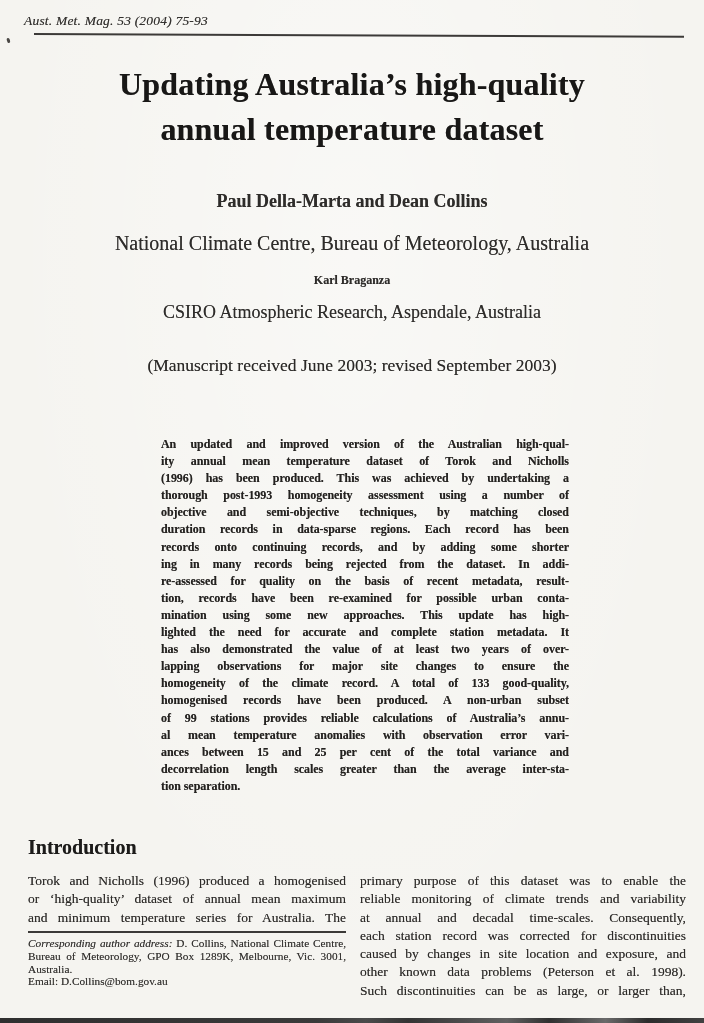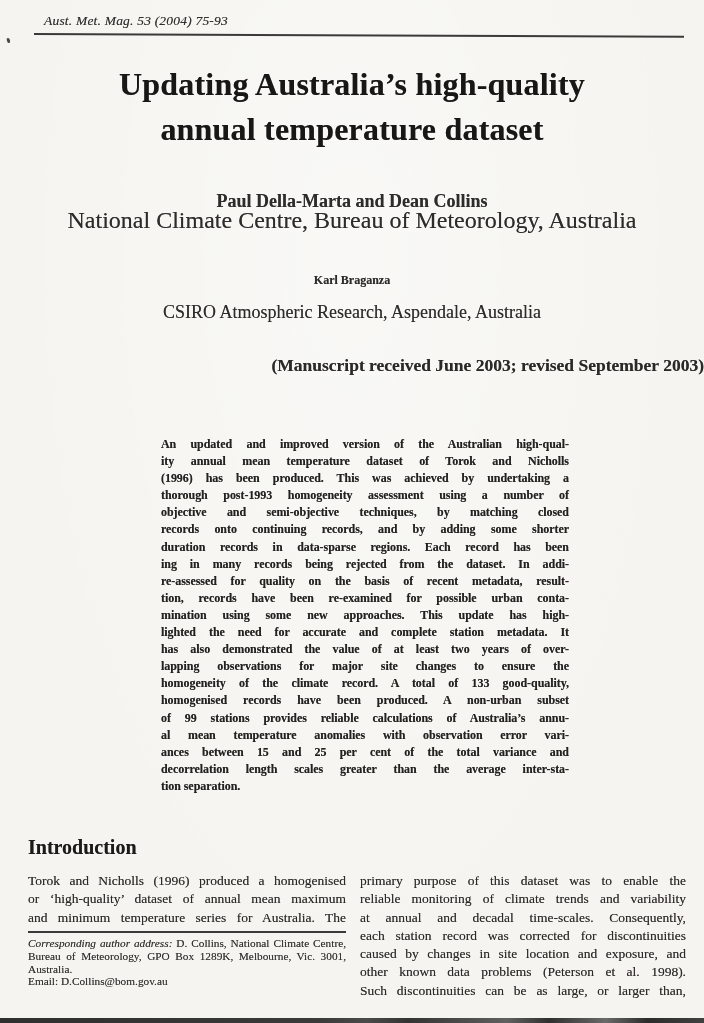--- a/index.html
+++ b/index.html
@@ -16,44 +16,44 @@
     font-family: "Liberation Serif", "DejaVu Serif", serif;
     color: #2e2c2a;
     text-shadow: 0 0 0.5px rgba(40,38,36,0.55);
   }
   .speck {
     position: absolute; left: 7px; top: 38px;
     width: 3px; height: 5px; background: #4a4744;
     border-radius: 40% 60% 60% 40%; transform: rotate(-18deg);
   }
   .journal-line {
-    position: absolute; left: 44px; top: 13px;
+    position: absolute; left: 24px; top: 13px;
     font-style: italic; font-size: 13.5px; color: #33312f;
     letter-spacing: 0.2px;
   }
   .header-rule {
     position: absolute; left: 34px; top: 33px;
     width: 650px; height: 2px; background: #3c3a38;
     transform: rotate(0.25deg); transform-origin: left center;
   }
   .title {
     position: absolute; left: 0; top: 62px; width: 100%;
     text-align: center; font-weight: bold; font-size: 32px;
     line-height: 45px; color: #181716; letter-spacing: 0.2px;
   }
   .title-line { display: block; }
   .byline { position: absolute; left: 0; width: 100%; text-align: center; }
   .authors-1 { top: 191px; font-weight: bold; font-size: 18px; }
-  .affil-1   { top: 207px; font-size: 24px; }
+  .affil-1   { top: 232px; font-size: 20px; }
   .connector { top: 247px; font-size: 16.5px; }
   .authors-2 { top: 273px; font-weight: bold; font-size: 12px; text-align: center; }
   .affil-2   { top: 302px; font-size: 18px; }
   .manuscript {
     position: absolute; left: 0; top: 355px; width: 100%;
-    text-align: right; font-size: 17.5px; color: #2b2927; font-weight: bold;
+    text-align: center; font-size: 17.5px; color: #2b2927;
   }
   .abstract {
     position: absolute; left: 161px; top: 436px; width: 408px;
     font-weight: bold; font-size: 12px; line-height: 17.1px;
     color: #242220; letter-spacing: -0.05px;
   }
   .abs-line { text-align: justify; text-align-last: justify; }
   .abstract .abs-line:last-child { text-align-last: left; }
   .intro-heading {
     position: absolute; left: 28px; top: 836px;
@@ -106,22 +106,22 @@
   <div class="byline affil-2">CSIRO Atmospheric Research, Aspendale, Australia</div>
 
   <div class="manuscript">(Manuscript received June 2003; revised September 2003)</div>
 
   <div class="abstract">
       <div class="abs-line">An updated and improved version of the Australian high-qual-</div>
       <div class="abs-line">ity annual mean temperature dataset of Torok and Nicholls</div>
       <div class="abs-line">(1996) has been produced. This was achieved by undertaking a</div>
       <div class="abs-line">thorough post-1993 homogeneity assessment using a number of</div>
       <div class="abs-line">objective and semi-objective techniques, by matching closed</div>
+      <div class="abs-line">duration records in data-sparse regions. Each record has been</div>
       <div class="abs-line">records onto continuing records, and by adding some shorter</div>
-      <div class="abs-line">duration records in data-sparse regions. Each record has been</div>
       <div class="abs-line">ing in many records being rejected from the dataset. In addi-</div>
       <div class="abs-line">re-assessed for quality on the basis of recent metadata, result-</div>
       <div class="abs-line">tion, records have been re-examined for possible urban conta-</div>
       <div class="abs-line">mination using some new approaches. This update has high-</div>
       <div class="abs-line">lighted the need for accurate and complete station metadata. It</div>
       <div class="abs-line">has also demonstrated the value of at least two years of over-</div>
       <div class="abs-line">lapping observations for major site changes to ensure the</div>
       <div class="abs-line">homogeneity of the climate record. A total of 133 good-quality,</div>
       <div class="abs-line">homogenised records have been produced. A non-urban subset</div>
       <div class="abs-line">of 99 stations provides reliable calculations of Australia’s annu-</div>

